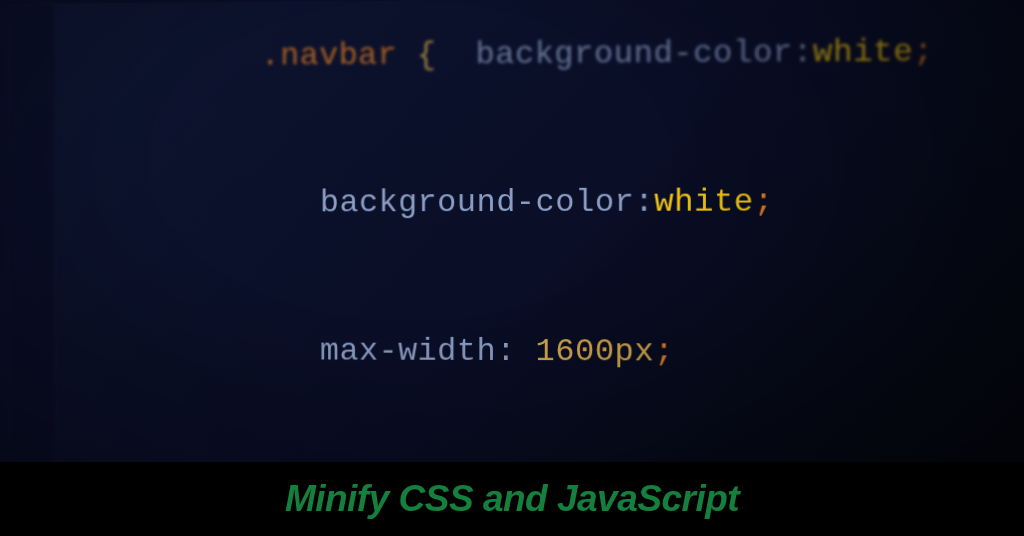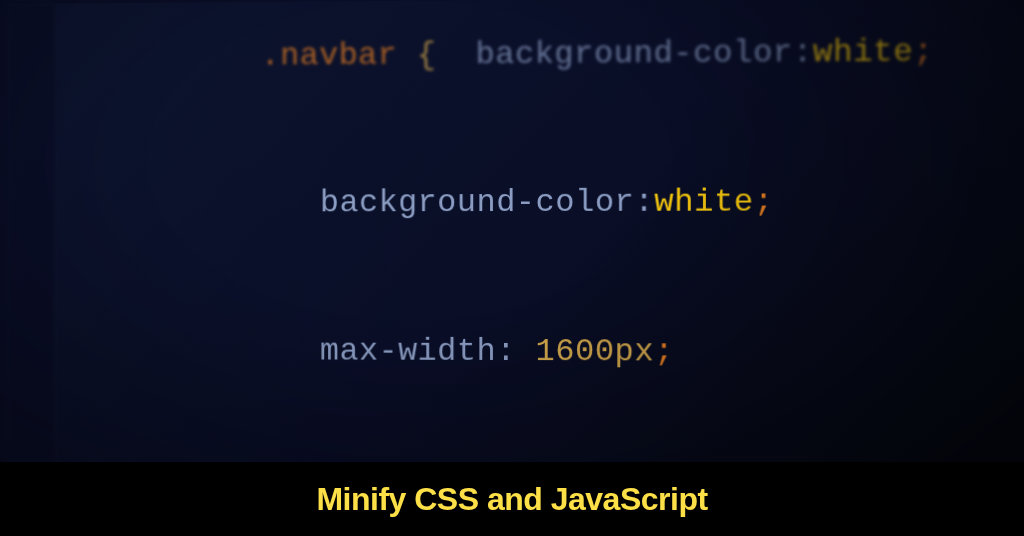--- a/index.html
+++ b/index.html
@@ -57,25 +57,26 @@
       left: 0;
       width: 100%;
       height: 74px;
       background: #000000;
       display: flex;
       align-items: center;
       justify-content: center;
       z-index: 10;
     }
     .caption-text {
-      color: #fde047;
+      color: #15803d;
       font-family: -apple-system, BlinkMacSystemFont, 'Segoe UI', Arial, sans-serif;
       font-weight: 800;
-      font-size: 32px;
+      font-size: 37px;
       letter-spacing: -0.5px;
+      font-style: italic;
     }
     .vignette {
       position: absolute;
       top: 0;
       left: 0;
       width: 100%;
       height: 100%;
       background: radial-gradient(ellipse at 40% 30%, transparent 30%, rgba(0,0,0,0.5) 90%);
       pointer-events: none;
       z-index: 5;

